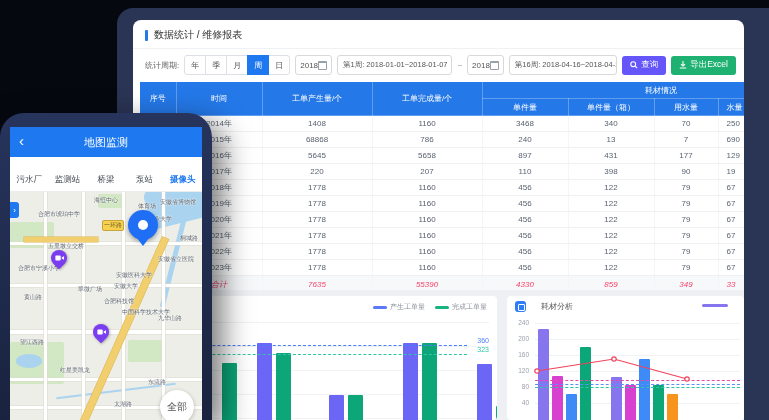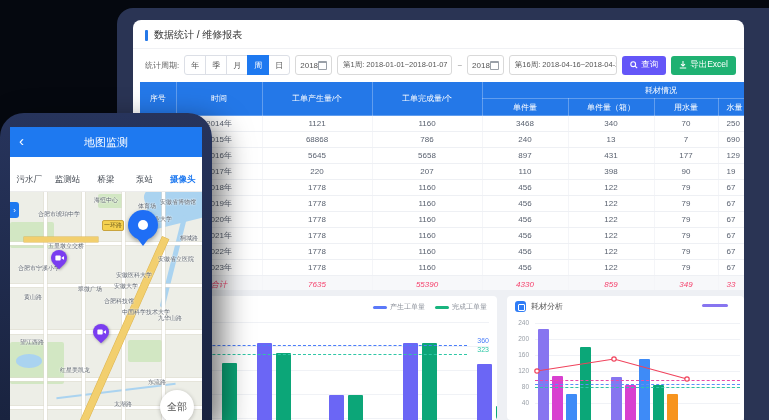--- a/index.html
+++ b/index.html
@@ -41,21 +41,21 @@
   .chart-card{background:#fff;border-radius:4px;position:relative;overflow:hidden;height:124px;}
   #chart1{width:423px;} #chart2{width:280px;}
   .legend{position:absolute;top:6px;right:10px;display:flex;gap:10px;align-items:center;font-size:7px;color:#8a8f99;z-index:3;}
   .legend .line{width:14px;height:3px;border-radius:2px;display:inline-block;margin-right:3px;vertical-align:middle;}
   .ref{position:absolute;left:8px;right:30px;border-top:1px dashed;z-index:2;}
   .ref-lab{position:absolute;right:8px;font-size:7px;z-index:2;}
   .grid1{position:absolute;left:8px;right:8px;top:26px;bottom:0;
          background:repeating-linear-gradient(to bottom,#f0f2f6 0,#f0f2f6 1px,transparent 1px,transparent 24px);}
   .bar{position:absolute;bottom:-6px;border-radius:1px 1px 0 0;z-index:1;}
   
-  .c2-head{position:absolute;top:5px;left:8px;display:flex;align-items:flex-start;gap:5px;z-index:3;}
+  .c2-head{position:absolute;top:5px;left:8px;display:flex;align-items:flex-start;gap:15px;z-index:3;}
   .c2-icon{width:11px;height:11px;border-radius:3px;background:#2e7cf6;position:relative;}
   .c2-icon::after{content:"";position:absolute;left:3px;top:3px;width:5px;height:5px;border:1px solid #fff;border-radius:1px;}
   .c2-title{font-size:8px;color:#555;}
   .c2-legend{position:absolute;top:8px;left:195px;width:26px;height:3px;border-radius:2px;background:#8775f0;z-index:3;}
   .ytick{position:absolute;width:20px;text-align:right;font-size:6.5px;color:#9aa0a8;}
   .gline{position:absolute;left:28px;right:4px;border-top:1px solid #f0f2f6;}
   
   .phone{position:absolute;left:0;top:113px;width:212px;height:307px;z-index:5;
          background:linear-gradient(180deg,#27345c,#19233f);border-radius:24px 24px 0 0;
          box-shadow:10px 10px 30px rgba(0,0,0,.55);}
@@ -159,21 +159,21 @@
         <th>单件量</th>
         <th>单件量（箱）</th>
         <th>用水量</th>
         <th class="c7">水量</th>
       </tr>
     </thead>
     <tbody>
         <tr>
           <td>1</td>
           <td>2014年</td>
-          <td>1121</td>
+          <td>1408</td>
           <td>1160</td>
           <td>3468</td>
           <td>340</td>
           <td>70</td>
           <td class="c7">250</td>
         </tr>
         <tr>
           <td>2</td>
           <td>2015年</td>
           <td>68868</td>

